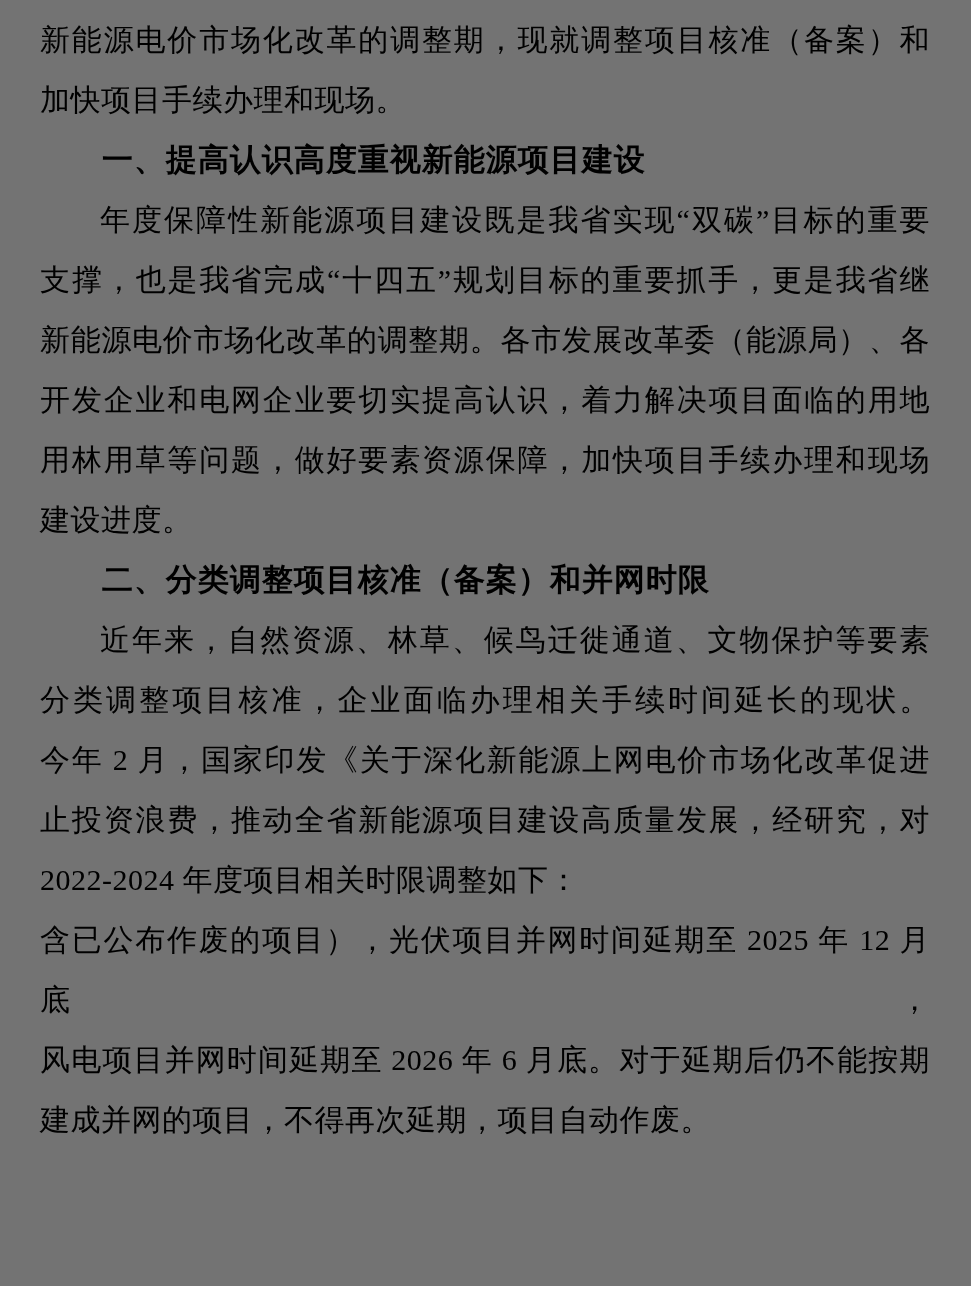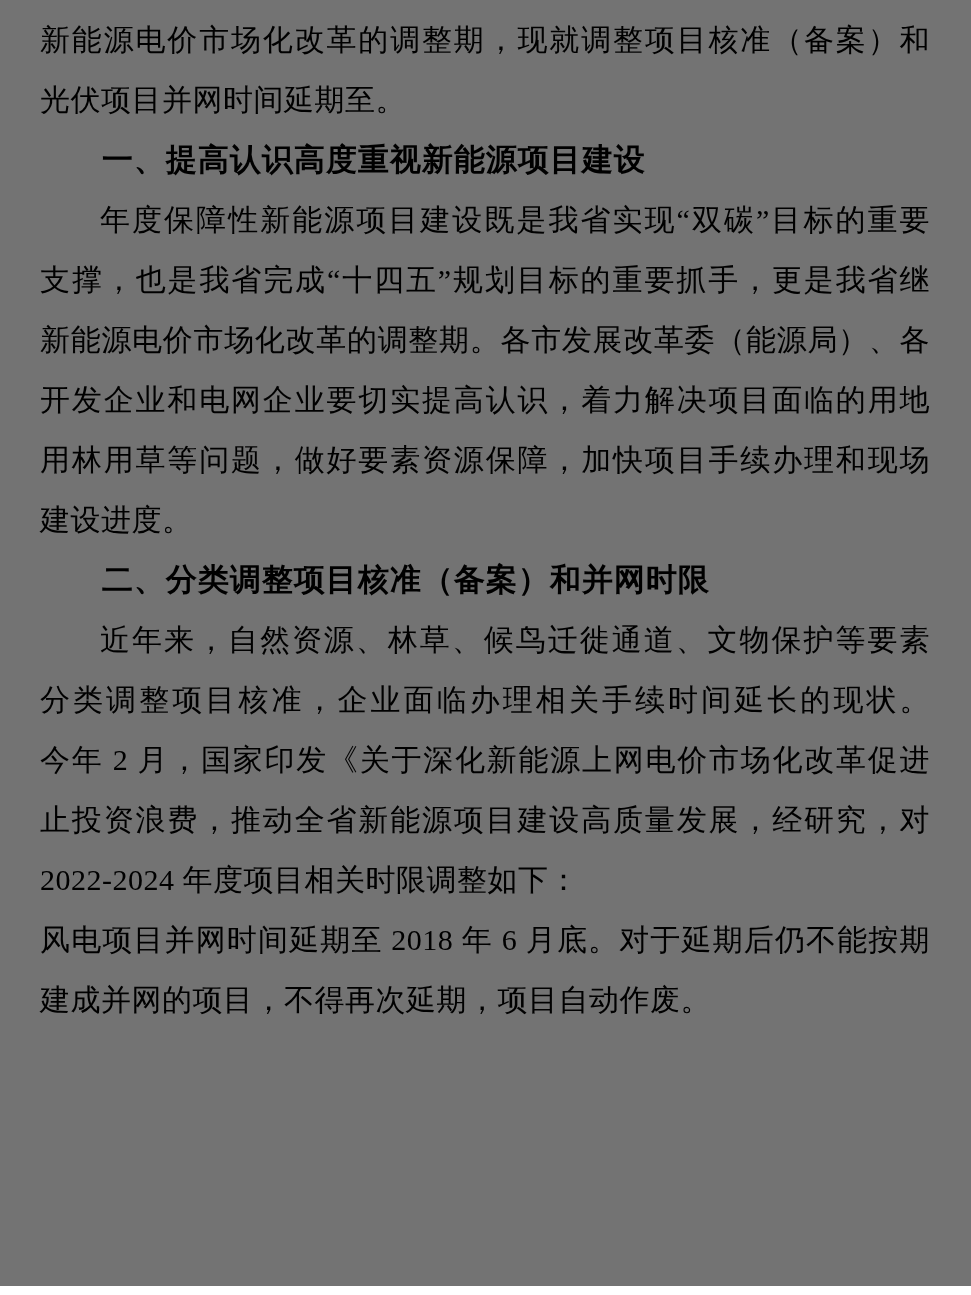--- a/index.html
+++ b/index.html
@@ -45,34 +45,35 @@
     font-size: 31px;
     letter-spacing: 1px;
   }
 </style>
 </head>
 <body>
 
 <div class="page">
 
   <div class="line j">新能源电价市场化改革的调整期，现就调整项目核准（备案）和</div>
-  <div class="line">光伏项目并网时间延期至。</div>
+  <div class="line">加快项目手续办理和现场。</div>
 
   <div class="line heading indent">一、提高认识高度重视新能源项目建设</div>
 
   <div class="line j indent">年度保障性新能源项目建设既是我省实现“双碳”目标的重要</div>
   <div class="line j">支撑，也是我省完成“十四五”规划目标的重要抓手，更是我省继</div>
   <div class="line j">新能源电价市场化改革的调整期。各市发展改革委（能源局）、各</div>
   <div class="line j">开发企业和电网企业要切实提高认识，着力解决项目面临的用地</div>
   <div class="line j">用林用草等问题，做好要素资源保障，加快项目手续办理和现场</div>
   <div class="line">建设进度。</div>
 
   <div class="line heading indent">二、分类调整项目核准（备案）和并网时限</div>
 
   <div class="line j indent">近年来，自然资源、林草、候鸟迁徙通道、文物保护等要素</div>
   <div class="line j">分类调整项目核准，企业面临办理相关手续时间延长的现状。</div>
   <div class="line j">今年 2 月，国家印发《关于深化新能源上网电价市场化改革促进</div>
   <div class="line j">止投资浪费，推动全省新能源项目建设高质量发展，经研究，对</div>
   <div class="line">2022-2024 年度项目相关时限调整如下：</div>
 
-  <div class="line j">风电项目并网时间延期至 2018 年 6 月底。对于延期后仍不能按期</div>
+  <div class="line j">含已公布作废的项目），光伏项目并网时间延期至 2025 年 12 月底，</div>
+  <div class="line j">风电项目并网时间延期至 2026 年 6 月底。对于延期后仍不能按期</div>
   <div class="line">建成并网的项目，不得再次延期，项目自动作废。</div>
 </div>
 
 </body></html>

